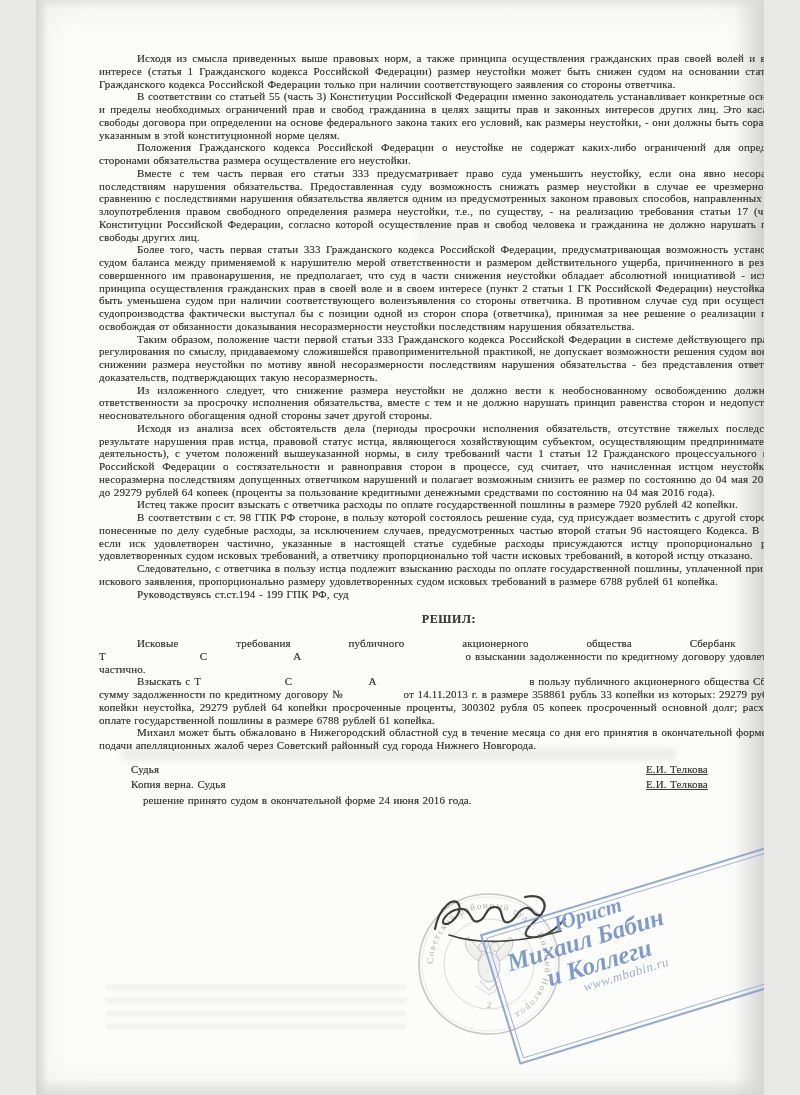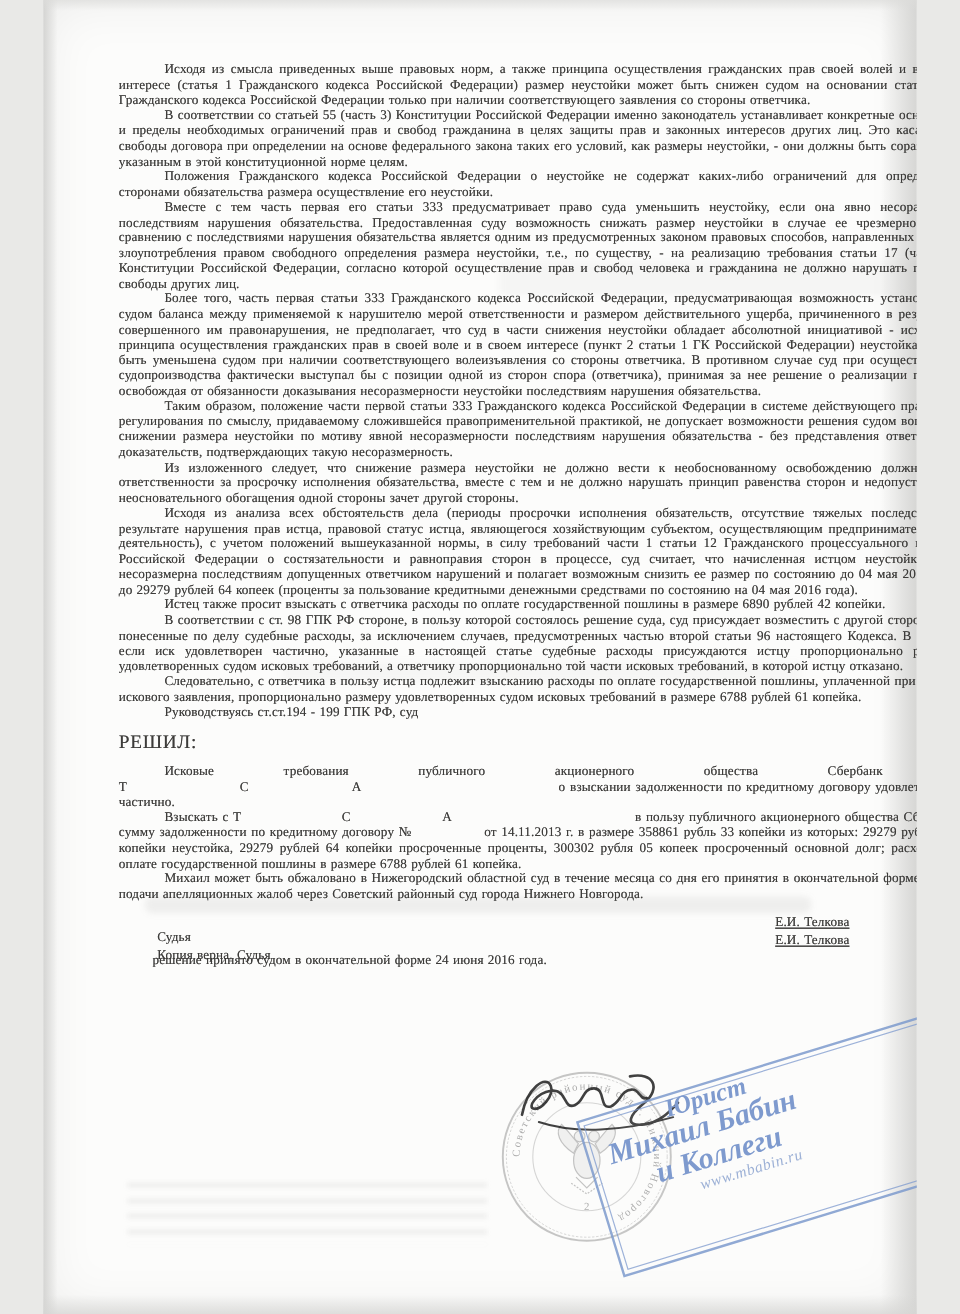--- a/index.html
+++ b/index.html
@@ -22,28 +22,28 @@
   .content{
     position:absolute;left:63px;top:52px;width:700px;
     font-size:11px;line-height:12.75px;
     color:#3d3c3a;
     text-align:justify;
     letter-spacing:.12px;word-spacing:.6px;
     text-shadow:0 0 .5px rgba(55,55,55,.65);
   }
   p.para{margin:0;text-indent:38px;}
   .resolution{
-    font-weight:normal;font-size:16px;
+    text-align:center;font-weight:bold;font-size:12px;
     letter-spacing:.6px;margin:13px 0 11px 0;text-indent:0;
   }
   .sig-block{margin-top:11px;font-size:11px;}
   .sig-row{position:relative;height:15px;}
-  .sig-label{position:absolute;left:32px;top:12px;}
+  .sig-label{position:absolute;left:32px;top:0;}
   .sig-name{position:absolute;left:547px;top:0;text-decoration:underline;}
-  .sig-note{margin-left:28px;margin-top:1px;}
+  .sig-note{margin-left:44px;margin-top:1px;}
 
   
   .signature{position:absolute;left:393px;top:891px;width:146px;height:58px;pointer-events:none;}
 
   
   .stamp{position:absolute;left:380px;top:891px;width:146px;height:146px;opacity:.8;pointer-events:none;}
 
   
   .watermark{
     position:absolute;left:448px;top:922px;width:302px;height:136px;
@@ -100,21 +100,21 @@
 
   <div class="content">
     <p class="para">Исходя из смысла приведенных выше правовых норм, а также принципа осуществления гражданских прав своей волей и в своем интересе (статья 1 Гражданского кодекса Российской Федерации) размер неустойки может быть снижен судом на основании статьи 333 Гражданского кодекса Российской Федерации только при наличии соответствующего заявления со стороны ответчика.</p>
     <p class="para">В соответствии со статьей 55 (часть 3) Конституции Российской Федерации именно законодатель устанавливает конкретные основания и пределы необходимых ограничений прав и свобод гражданина в целях защиты прав и законных интересов других лиц. Это касается и свободы договора при определении на основе федерального закона таких его условий, как размеры неустойки, - они должны быть соразмерны указанным в этой конституционной норме целям.</p>
     <p class="para">Положения Гражданского кодекса Российской Федерации о неустойке не содержат каких-либо ограничений для определения сторонами обязательства размера осуществление его неустойки.</p>
     <p class="para">Вместе с тем часть первая его статьи 333 предусматривает право суда уменьшить неустойку, если она явно несоразмерна последствиям нарушения обязательства. Предоставленная суду возможность снижать размер неустойки в случае ее чрезмерности по сравнению с последствиями нарушения обязательства является одним из предусмотренных законом правовых способов, направленных против злоупотребления правом свободного определения размера неустойки, т.е., по существу, - на реализацию требования статьи 17 (часть 3) Конституции Российской Федерации, согласно которой осуществление прав и свобод человека и гражданина не должно нарушать права и свободы других лиц.</p>
     <p class="para">Более того, часть первая статьи 333 Гражданского кодекса Российской Федерации, предусматривающая возможность установления судом баланса между применяемой к нарушителю мерой ответственности и размером действительного ущерба, причиненного в результате совершенного им правонарушения, не предполагает, что суд в части снижения неустойки обладает абсолютной инициативой - исходя из принципа осуществления гражданских прав в своей воле и в своем интересе (пункт 2 статьи 1 ГК Российской Федерации) неустойка может быть уменьшена судом при наличии соответствующего волеизъявления со стороны ответчика. В противном случае суд при осуществлении судопроизводства фактически выступал бы с позиции одной из сторон спора (ответчика), принимая за нее решение о реализации права и освобождая от обязанности доказывания несоразмерности неустойки последствиям нарушения обязательства.</p>
     <p class="para">Таким образом, положение части первой статьи 333 Гражданского кодекса Российской Федерации в системе действующего правового регулирования по смыслу, придаваемому сложившейся правоприменительной практикой, не допускает возможности решения судом вопроса о снижении размера неустойки по мотиву явной несоразмерности последствиям нарушения обязательства - без представления ответчиками доказательств, подтверждающих такую несоразмерность.</p>
     <p class="para">Из изложенного следует, что снижение размера неустойки не должно вести к необоснованному освобождению должника от ответственности за просрочку исполнения обязательства, вместе с тем и не должно нарушать принцип равенства сторон и недопустимости неосновательного обогащения одной стороны зачет другой стороны.</p>
     <p class="para">Исходя из анализа всех обстоятельств дела (периоды просрочки исполнения обязательств, отсутствие тяжелых последствий в результате нарушения прав истца, правовой статус истца, являющегося хозяйствующим субъектом, осуществляющим предпринимательскую деятельность), с учетом положений вышеуказанной нормы, в силу требований части 1 статьи 12 Гражданского процессуального кодекса Российской Федерации о состязательности и равноправия сторон в процессе, суд считает, что начисленная истцом неустойка явно несоразмерна последствиям допущенных ответчиком нарушений и полагает возможным снизить ее размер по состоянию до 04 мая 2016 года до 29279 рублей 64 копеек (проценты за пользование кредитными денежными средствами по состоянию на 04 мая 2016 года).</p>
-    <p class="para">Истец также просит взыскать с ответчика расходы по оплате государственной пошлины в размере 6890 рублей 42 копейки.</p>
+    <p class="para">Истец также просит взыскать с ответчика расходы по оплате государственной пошлины в размере 7920 рублей 42 копейки.</p>
     <p class="para">В соответствии с ст. 98 ГПК РФ стороне, в пользу которой состоялось решение суда, суд присуждает возместить с другой стороны все понесенные по делу судебные расходы, за исключением случаев, предусмотренных частью второй статьи 96 настоящего Кодекса. В случае, если иск удовлетворен частично, указанные в настоящей статье судебные расходы присуждаются истцу пропорционально размеру удовлетворенных судом исковых требований, а ответчику пропорционально той части исковых требований, в которой истцу отказано.</p>
     <p class="para">Следовательно, с ответчика в пользу истца подлежит взысканию расходы по оплате государственной пошлины, уплаченной при подаче искового заявления, пропорционально размеру удовлетворенных судом исковых требований в размере 6788 рублей 61 копейка.</p>
     <p class="para">Руководствуясь ст.ст.194 - 199 ГПК РФ, суд</p>
 
     <div class="resolution">РЕШИЛ:</div>
 
     <p class="para">Исковые требования публичного акционерного общества Сбербанк к Т&nbsp;&nbsp;&nbsp;&nbsp;&nbsp;&nbsp;&nbsp;&nbsp;&nbsp;&nbsp;&nbsp;&nbsp;&nbsp;&nbsp;&nbsp;&nbsp;&nbsp;&nbsp;&nbsp;&nbsp;&nbsp;&nbsp;&nbsp;&nbsp;С&nbsp;&nbsp;&nbsp;&nbsp;&nbsp;&nbsp;&nbsp;&nbsp;&nbsp;&nbsp;&nbsp;&nbsp;&nbsp;&nbsp;&nbsp;&nbsp;&nbsp;&nbsp;&nbsp;&nbsp;&nbsp;&nbsp;А&nbsp;&nbsp;&nbsp;&nbsp;&nbsp;&nbsp;&nbsp;&nbsp;&nbsp;&nbsp;&nbsp;&nbsp;&nbsp;&nbsp;&nbsp;&nbsp;&nbsp;&nbsp;&nbsp;&nbsp;&nbsp;&nbsp;&nbsp;&nbsp;&nbsp;&nbsp;&nbsp;&nbsp;&nbsp;&nbsp;&nbsp;&nbsp;&nbsp;&nbsp;&nbsp;&nbsp;&nbsp;&nbsp;&nbsp;&nbsp;&nbsp;&nbsp;о взыскании задолженности по кредитному договору удовлетворить частично.</p>
     <p class="para">Взыскать с Т&nbsp;&nbsp;&nbsp;&nbsp;&nbsp;&nbsp;&nbsp;&nbsp;&nbsp;&nbsp;&nbsp;&nbsp;&nbsp;&nbsp;&nbsp;&nbsp;&nbsp;&nbsp;&nbsp;&nbsp;&nbsp;&nbsp;С&nbsp;&nbsp;&nbsp;&nbsp;&nbsp;&nbsp;&nbsp;&nbsp;&nbsp;&nbsp;&nbsp;&nbsp;&nbsp;&nbsp;&nbsp;&nbsp;&nbsp;&nbsp;&nbsp;&nbsp;А&nbsp;&nbsp;&nbsp;&nbsp;&nbsp;&nbsp;&nbsp;&nbsp;&nbsp;&nbsp;&nbsp;&nbsp;&nbsp;&nbsp;&nbsp;&nbsp;&nbsp;&nbsp;&nbsp;&nbsp;&nbsp;&nbsp;&nbsp;&nbsp;&nbsp;&nbsp;&nbsp;&nbsp;&nbsp;&nbsp;&nbsp;&nbsp;&nbsp;&nbsp;&nbsp;&nbsp;&nbsp;&nbsp;&nbsp;&nbsp;в пользу публичного акционерного общества Сбербанк сумму задолженности по кредитному договору №&nbsp;&nbsp;&nbsp;&nbsp;&nbsp;&nbsp;&nbsp;&nbsp;&nbsp;&nbsp;&nbsp;&nbsp;&nbsp;&nbsp;&nbsp;&nbsp;от 14.11.2013 г. в размере 358861 рубль 33 копейки из которых: 29279 рублей 64 копейки неустойка, 29279 рублей 64 копейки просроченные проценты, 300302 рубля 05 копеек просроченный основной долг; расходы по оплате государственной пошлины в размере 6788 рублей 61 копейка.</p>
     <p class="para">Михаил может быть обжаловано в Нижегородский областной суд в течение месяца со дня его принятия в окончательной форме путем подачи апелляционных жалоб через Советский районный суд города Нижнего Новгорода.</p>
 

